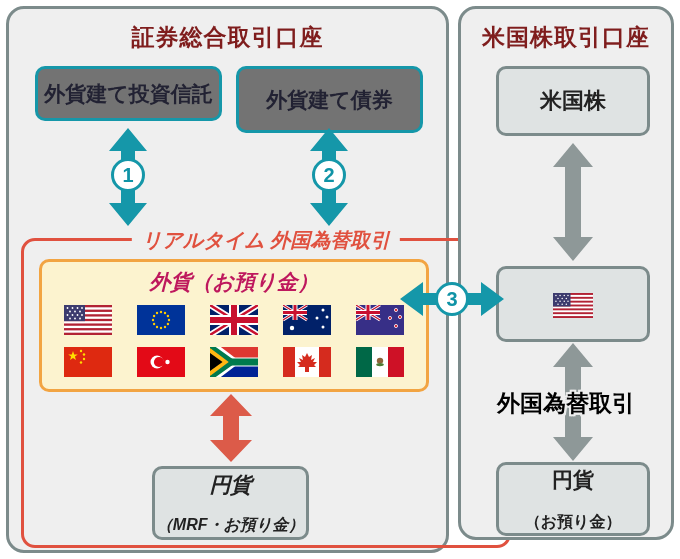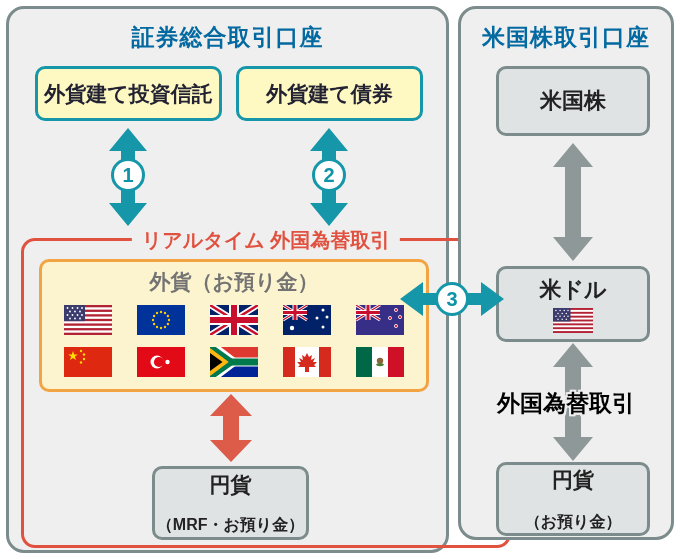--- a/index.html
+++ b/index.html
@@ -4,42 +4,42 @@
 <style>
   * { margin:0; padding:0; box-sizing:border-box; }
   body { background:#fff; font-family:"Liberation Sans","DejaVu Sans",sans-serif; color:#2b2b2b; }
   .stage { position:relative; width:680px; height:559px; background:#fff; overflow:hidden; }
 
   .panel { position:absolute; background:#efefef; border:3px solid #7c8b8b; border-radius:18px; }
   .panel-left  { left:6px;  top:6px; width:443px; height:547px; }
   .panel-right { left:458px; top:6px; width:216px; height:534px; }
 
   .panel-title { position:absolute; top:13px; left:0; right:0; text-align:center;
-                 font-size:23px; font-weight:bold; color:#0369a1; letter-spacing:1px; }
-
-  .teal-box { position:absolute; background:#fef9c3; border:3px solid #1597a9; border-radius:10px;
+                 font-size:23px; font-weight:bold; color:#7f1d1d; letter-spacing:1px; }
+
+  .teal-box { position:absolute; background:#737373; border:3px solid #1597a9; border-radius:10px;
               display:flex; align-items:center; justify-content:center;
               font-size:21px; font-weight:bold; color:#223; }
   .teal-box-1 { left:26px; top:57px; width:187px; height:55px; }
-  .teal-box-2 { left:227px; top:57px; width:187px; height:55px; }
+  .teal-box-2 { left:227px; top:57px; width:187px; height:67px; }
 
   .arrow { position:absolute; }
   .num-circle { position:absolute; width:34px; height:34px; background:#fff; border:3px solid #1597a9;
                 border-radius:50%; color:#0f93a6; font-size:20px; font-weight:bold;
                 display:flex; align-items:center; justify-content:center; z-index:4; }
 
   .red-box { position:absolute; left:12px; top:229px; width:490px; height:310px;
-             border:3px solid #e0513f; border-radius:14px; }
+             border:3px solid #e0513f; border-radius:14px;font-style:italic; }
   .red-legend { position:absolute; top:-15px; left:50%; transform:translateX(-50%);
                 background:#efefef; padding:0 10px; white-space:nowrap;
                 font-size:20px; font-weight:bold; color:#e0513f; line-height:28px; }
 
   .cream-box { position:absolute; left:15px; top:18px; width:390px; height:133px;
                background:#fcf3cf; border:3px solid #f2a442; border-radius:10px; }
-  .cream-title { text-align:center; margin-top:6px; font-size:21px; font-weight:bold; color:#737373; }
+  .cream-title { text-align:center; margin-top:6px; font-size:21px; font-weight:bold; color:#be185d; }
   .flag-row { display:flex; justify-content:center; gap:25px; margin-top:9px; }
   .flag-row + .flag-row { margin-top:12px; }
   .flag { width:48px; height:30px; display:block; }
 
   .gray-box { position:absolute; background:#dfe3e3; border:3px solid #7c8b8b; border-radius:10px;
               display:flex; flex-direction:column; align-items:center; justify-content:center;
               font-weight:bold; color:#222; }
   .yen-left  { left:128px; top:225px; width:157px; height:74px; }
   .yen-left .l1 { font-size:21px; }
   .yen-left .l2 { font-size:16px; margin-top:16px; }
@@ -234,21 +234,20 @@
 
     <div class="gray-box us-stock-box">
       <span>米国株</span>
     </div>
 
     <svg class="arrow" style="left:92px; top:134px;" width="40" height="118" viewBox="0 0 40 118">
       <polygon points="20,0 40,24 28,24 28,94 40,94 20,118 0,94 12,94 12,24 0,24" fill="#8e9898"></polygon>
     </svg>
 
     <div class="gray-box usd-box">
-      <span>米ドル</span>
       <svg class="usd-flag" viewBox="0 0 48 30" title="United States">
         <rect width="48" height="30" fill="#b22234"></rect>
         <g fill="#fff">
             <rect y="2.31" width="48" height="2.31"></rect>
             <rect y="6.92" width="48" height="2.31"></rect>
             <rect y="11.54" width="48" height="2.31"></rect>
             <rect y="16.15" width="48" height="2.31"></rect>
             <rect y="20.77" width="48" height="2.31"></rect>
             <rect y="25.38" width="48" height="2.31"></rect>
           </g>

